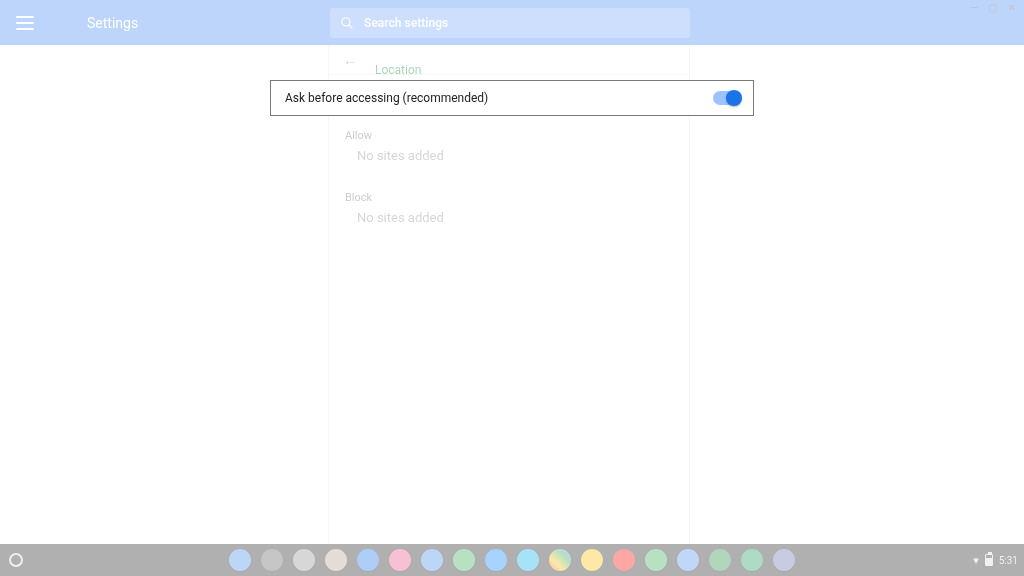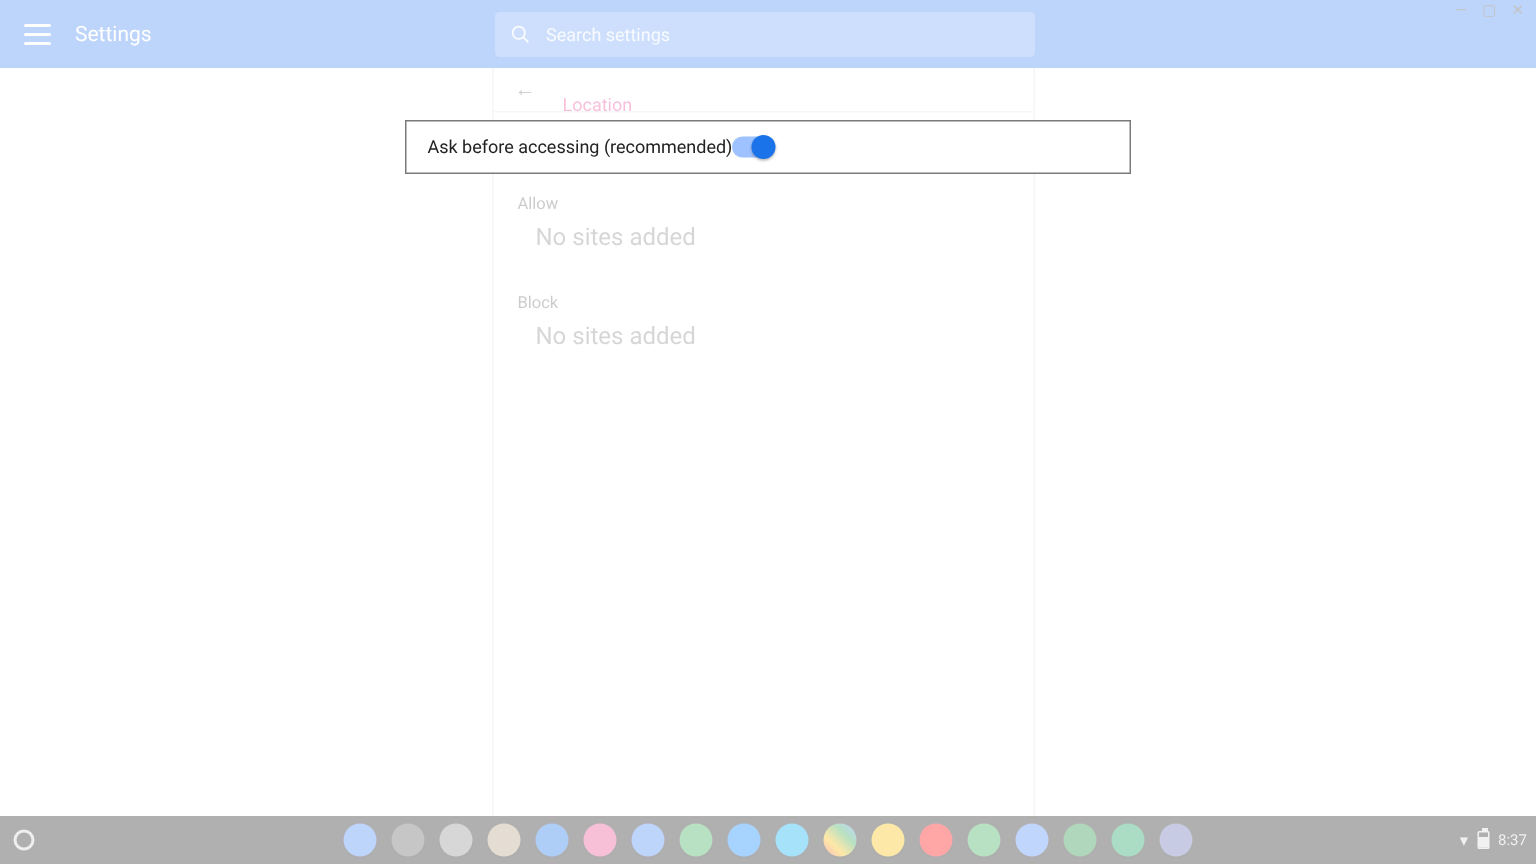--- a/index.html
+++ b/index.html
@@ -12,67 +12,67 @@
       position: absolute; top: 0; right: 0; height: 15px;
       display: flex; align-items: center; gap: 10px; padding: 0 8px;
       z-index: 50;
     }
     .window-controls span { color: #555; font-size: 10px; line-height: 10px; cursor: default; }
 
     
     .chrome-header {
       position: absolute; top: 0; left: 0; right: 0; height: 45px;
       background: #4285f4; color: #fff; display: flex; align-items: center;
-      padding: 0 16px; z-index: 10;
+      padding: 0 16px; z-index: 10; gap: 37px;
     }
     .chrome-header .menu-icon { width: 18px; height: 14px; margin-right: 16px; display:inline-block; position:relative; }
     .chrome-header .menu-icon::before,
     .chrome-header .menu-icon::after,
     .chrome-header .menu-icon span {
       content: ""; position: absolute; left: 0; right: 0; height: 2px; background: #fff; border-radius: 1px;
     }
     .chrome-header .menu-icon::before { top: 0; }
     .chrome-header .menu-icon span   { top: 6px; }
     .chrome-header .menu-icon::after  { top: 12px; }
     .chrome-header .app-title { font-size: 14px; font-weight: 400; }
 
     .search-box {
       position: absolute; left: 330px; top: 8px; width: 360px; height: 30px;
       background: rgba(255,255,255,0.25); border-radius: 3px;
       display: flex; align-items: center; padding: 0 10px; color: #fff;
     }
     .search-box .sicon { width: 14px; height: 14px; margin-right: 10px; opacity: .9; }
     .search-box input {
       flex: 1; background: transparent; border: none; outline: none;
-      color: #ffffff; font-size: 12px;
+      color: #ffffff; font-size: 12px; font-weight: bold;
     }
     .search-box input::placeholder { color: rgba(255,255,255,.85); }
 
     
     .content-panel {
       position: absolute; top: 45px; bottom: 32px; left: 328px; width: 362px;
       border-left: 1px solid #e4e4e4; border-right: 1px solid #e4e4e4;
       background: #fff;
     }
 
     .breadcrumb {
       height: 30px; display: flex; align-items: center; padding: 0 14px;
       border-bottom: 1px solid #e8e8e8;
     }
     .breadcrumb .arrow { color: #7a7a7a; font-size: 14px; margin-right: 18px; }
-    .breadcrumb .crumb-text { font-size: 12px; color: #ec4899; margin-top: 20px; }
+    .breadcrumb .crumb-text { font-size: 12px; color: #15803d; margin-top: 20px; }
 
     .section-label { font-size: 11px; color: #6c6c6c; padding: 14px 16px 6px; }
-    .section-empty { font-size: 16px; color: #8b8b8b; padding: 0 28px 14px; }
+    .section-empty { font-size: 13px; color: #8b8b8b; padding: 0 28px 14px; }
 
     
     .highlight-row {
       position: absolute; top: 80px; left: 270px; width: 484px; height: 36px;
       background: #fff; border: 1.5px solid #7a7a7a; z-index: 100;
-      display: flex; align-items: center; padding: 0 12px 0 14px; 
+      display: flex; align-items: center; padding: 0 12px 0 14px; justify-content: space-between;
     }
     .highlight-row .row-label { font-size: 12px; color: #222; }
 
     .toggle {
       width: 28px; height: 14px; position: relative;
     }
     .toggle .track {
       position: absolute; inset: 0; background: #9ec1ff; border-radius: 8px;
     }
     .toggle .knob {
@@ -176,21 +176,21 @@
         <div class="app-icon" style="background: rgb(76, 139, 245);"></div>
         <div class="app-icon" style="background: rgb(30, 142, 62);"></div>
         <div class="app-icon" style="background: rgb(15, 157, 88);"></div>
         <div class="app-icon" style="background: rgb(95, 108, 175);"></div>
       </div>
     <div class="tray">
       <span class="wifi">▾</span>
       <span class="batt">
           <span class="fill"></span>
         </span>
-      <span>8:37</span>
+      <span>5:31</span>
     </div>
   </div>
 
 </div>
 
 <div class="highlight-row">
   <span class="row-label">Ask before accessing (recommended)</span>
   <div class="toggle">
     <div class="track"></div>
     <div class="knob"></div>

